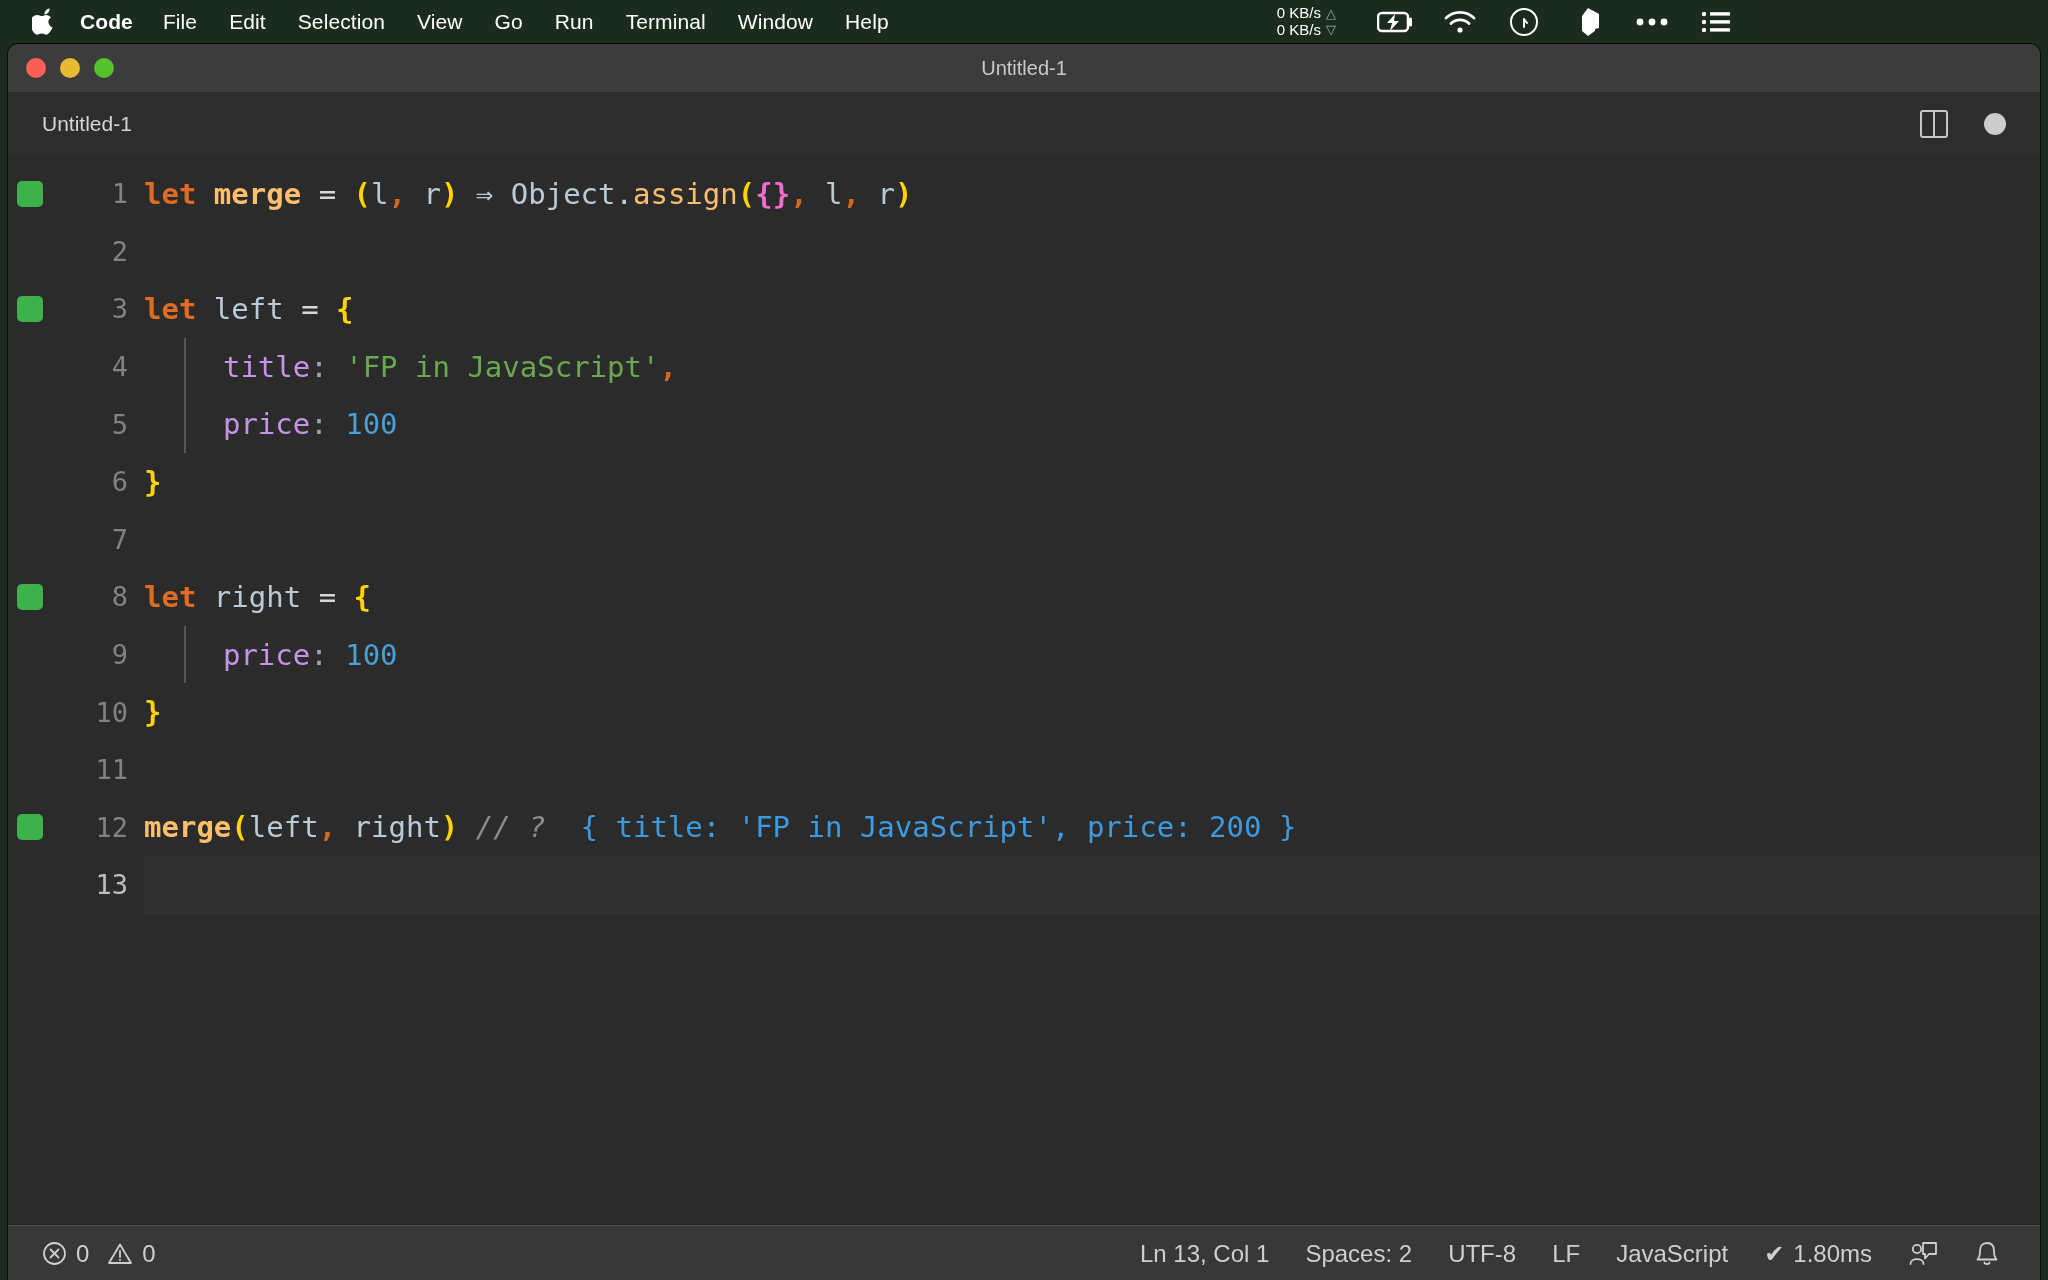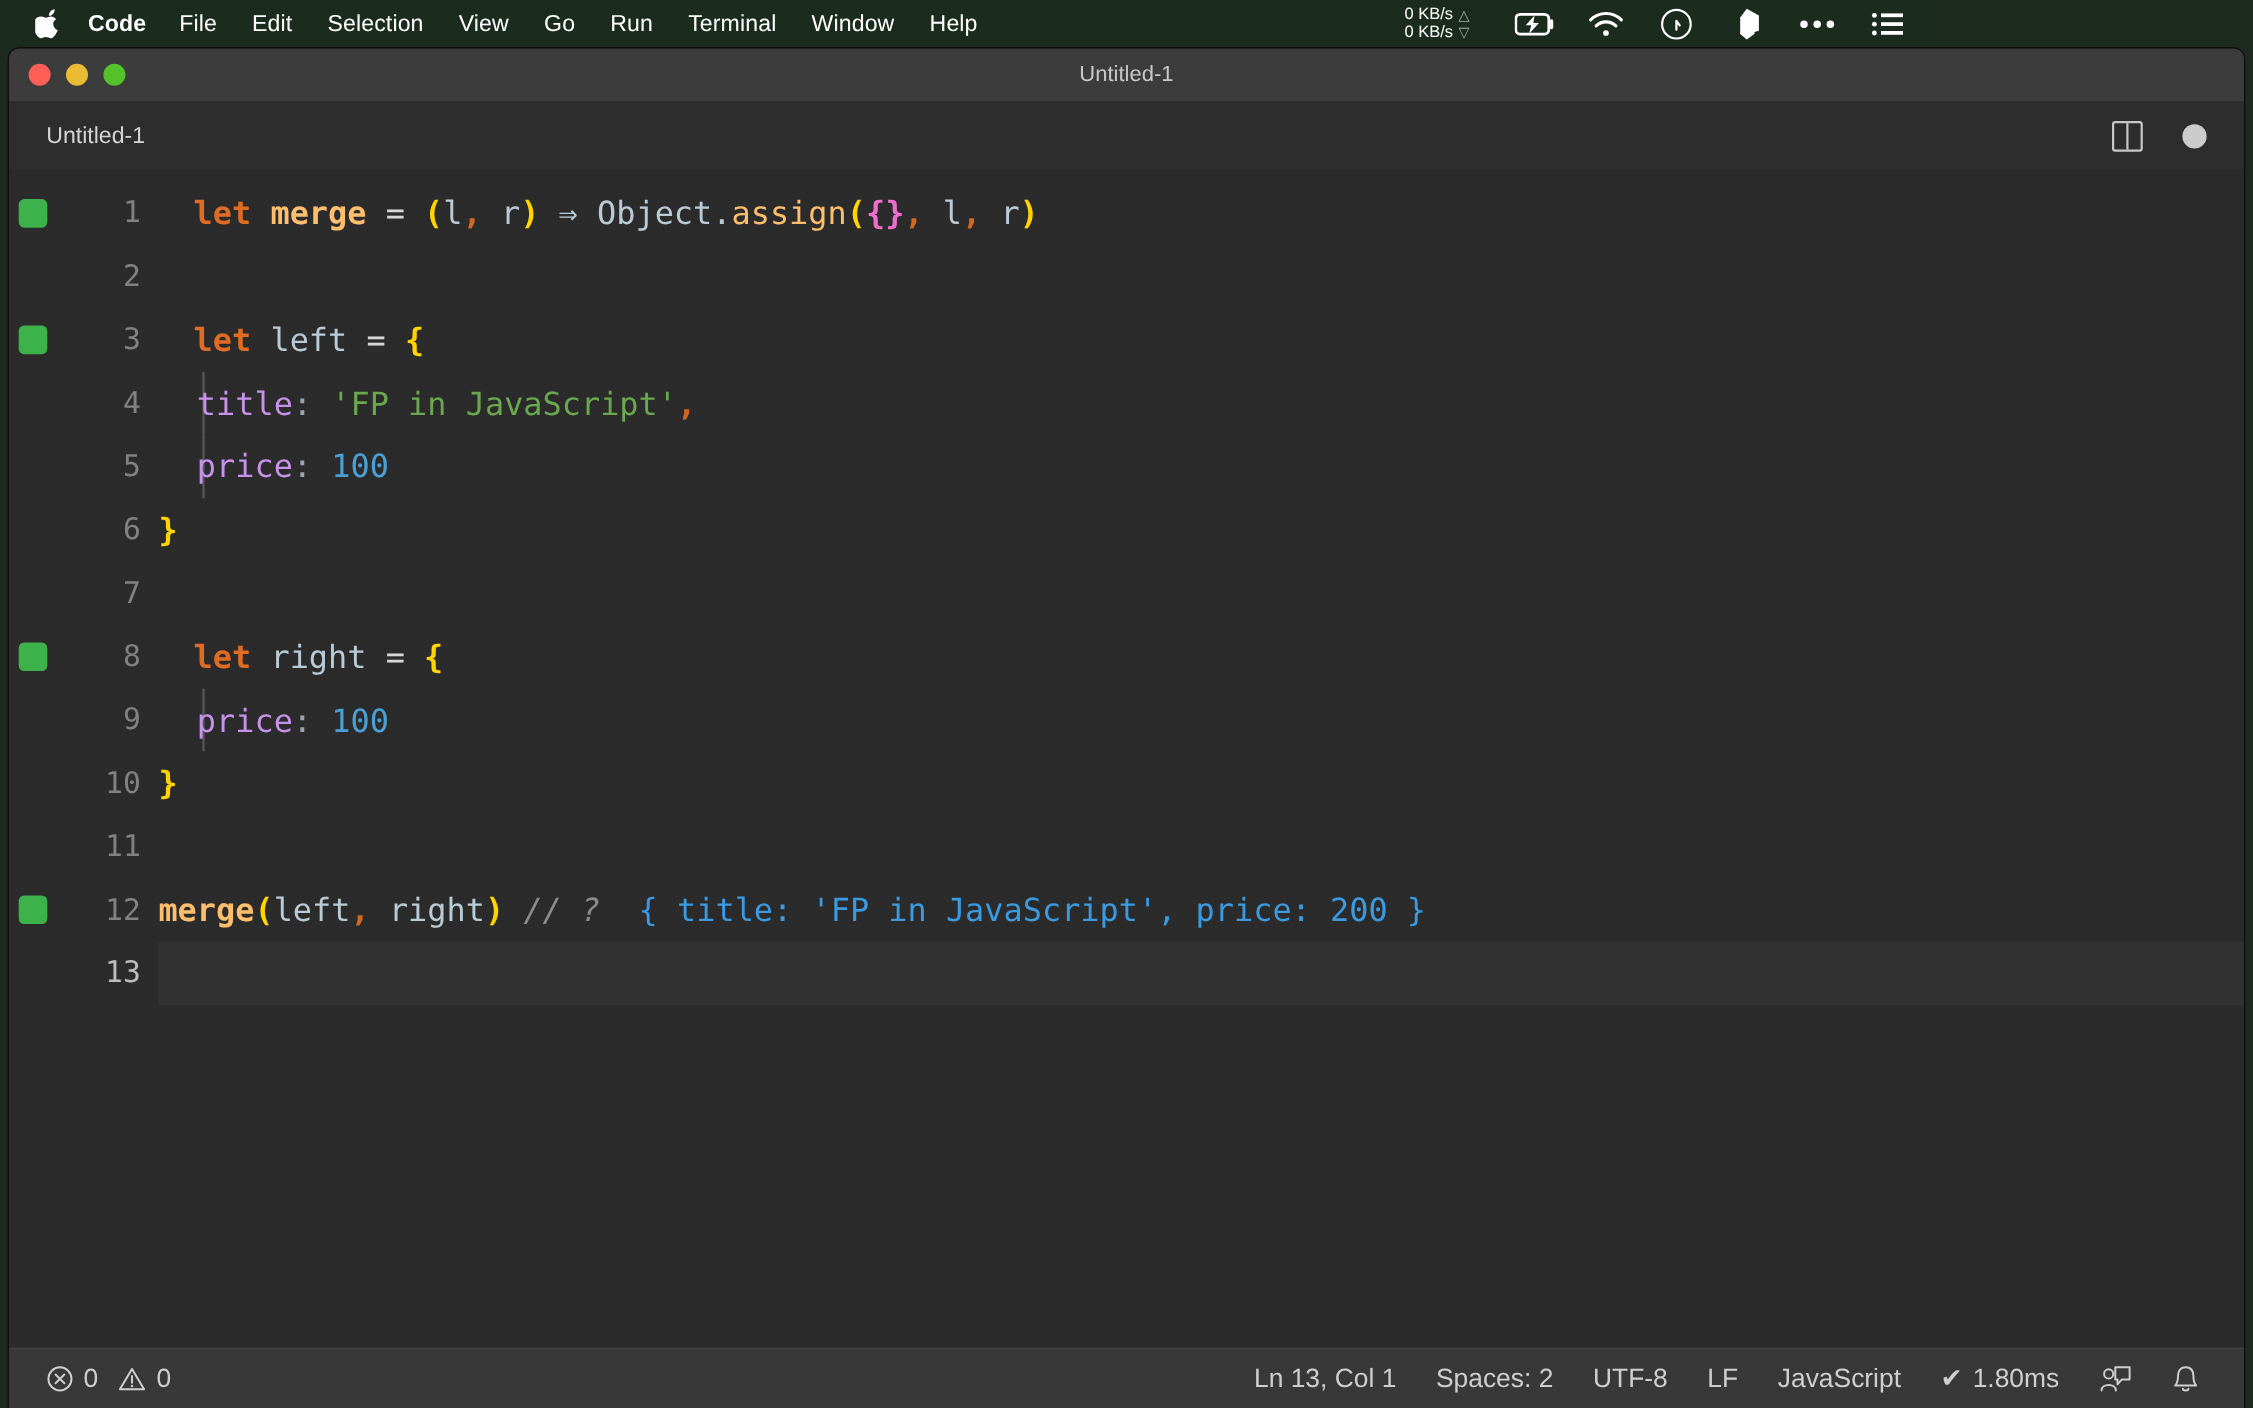--- a/index.html
+++ b/index.html
@@ -246,29 +246,29 @@
     position: absolute;
     left: 40px;
     top: 0;
     bottom: 0;
     width: 2px;
     background: #575757;
     z-index: 1;
   }
 
   
-  .t-kw      { color: #e06c23; font-weight: bold; margin-left: 32px; }
+  .t-kw      { color: #e06c23; font-weight: bold; }
   .t-fn      { color: #fdbe6d; font-weight: bold; }
   .t-fn2     { color: #fdbe6d; }
   .t-var     { color: #b9cbd6; }
   .t-op      { color: #d7d7d7; }
   .t-paren   { color: #ffd400; font-weight: bold; }
   .t-brace-m { color: #f06dcd; font-weight: bold; }
   .t-comma   { color: #d2691e; font-weight: bold; }
-  .t-prop    { color: #c792ea; }
+  .t-prop    { color: #c792ea; margin-left: 44px; }
   .t-colon   { color: #9aa5ad; }
   .t-string  { color: #6aa84f; }
   .t-num     { color: #4a9fd4; }
   .t-comment { color: #8c8c8c; font-style: italic; }
   .t-result  { color: #3b9ae0; }
   .t-dot     { color: #b9cbd6; }
   .t-arrow   { color: #b9cbd6; }
 
   
   .statusbar {

